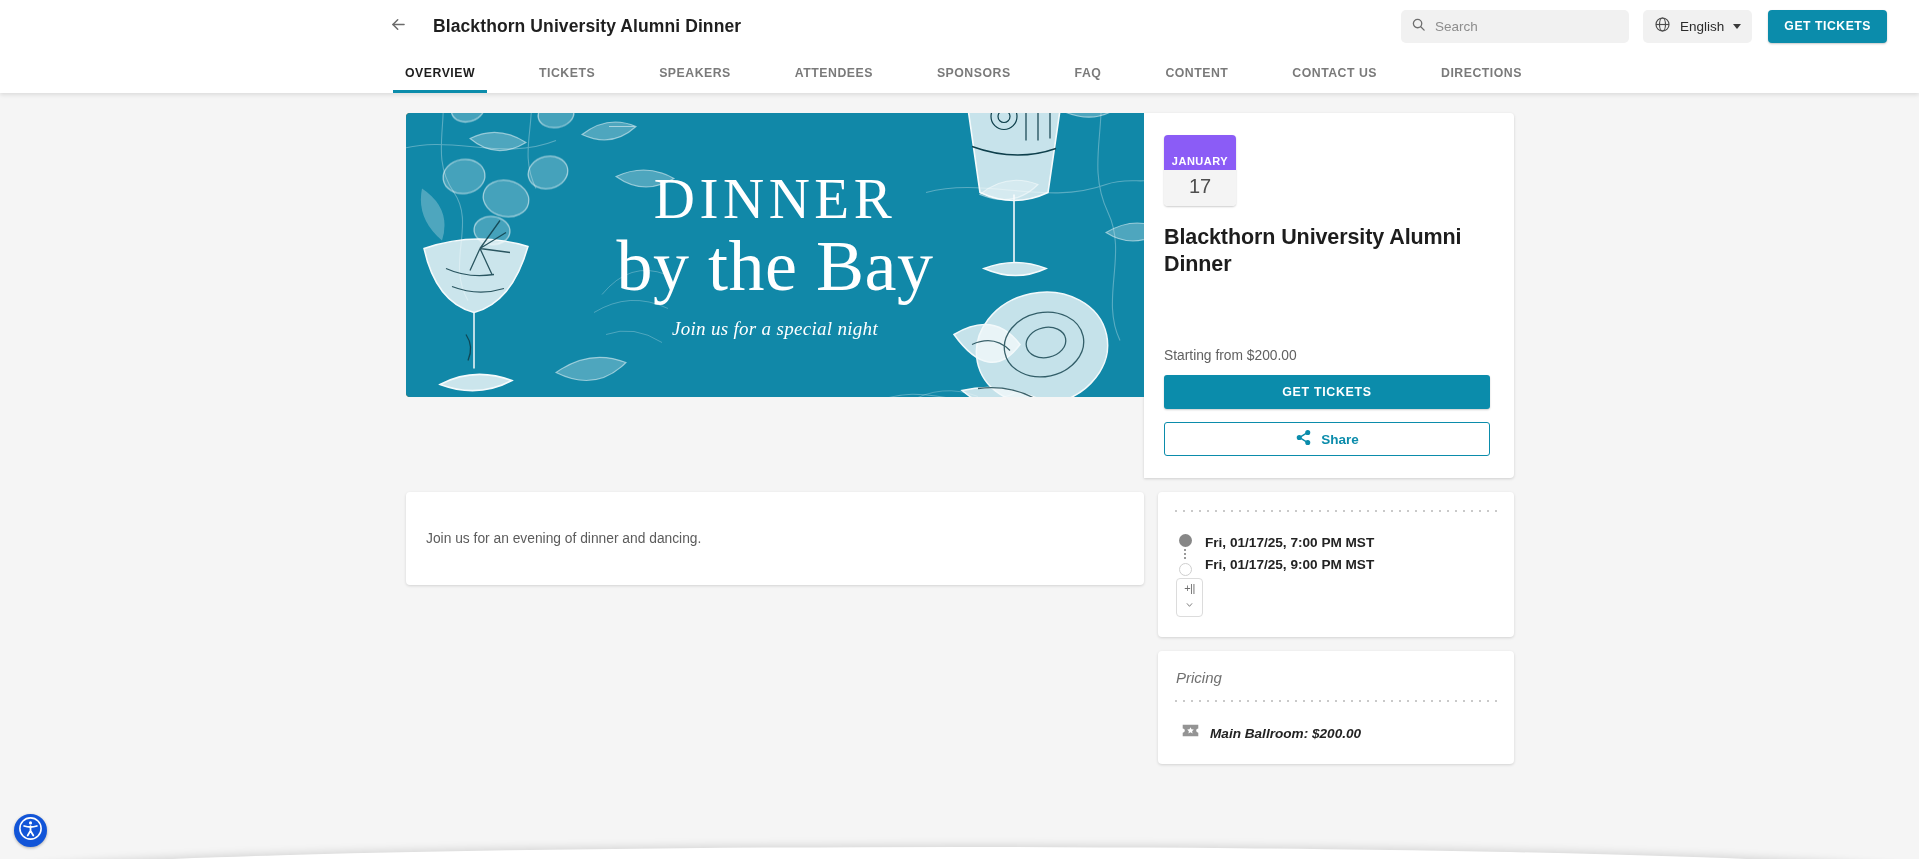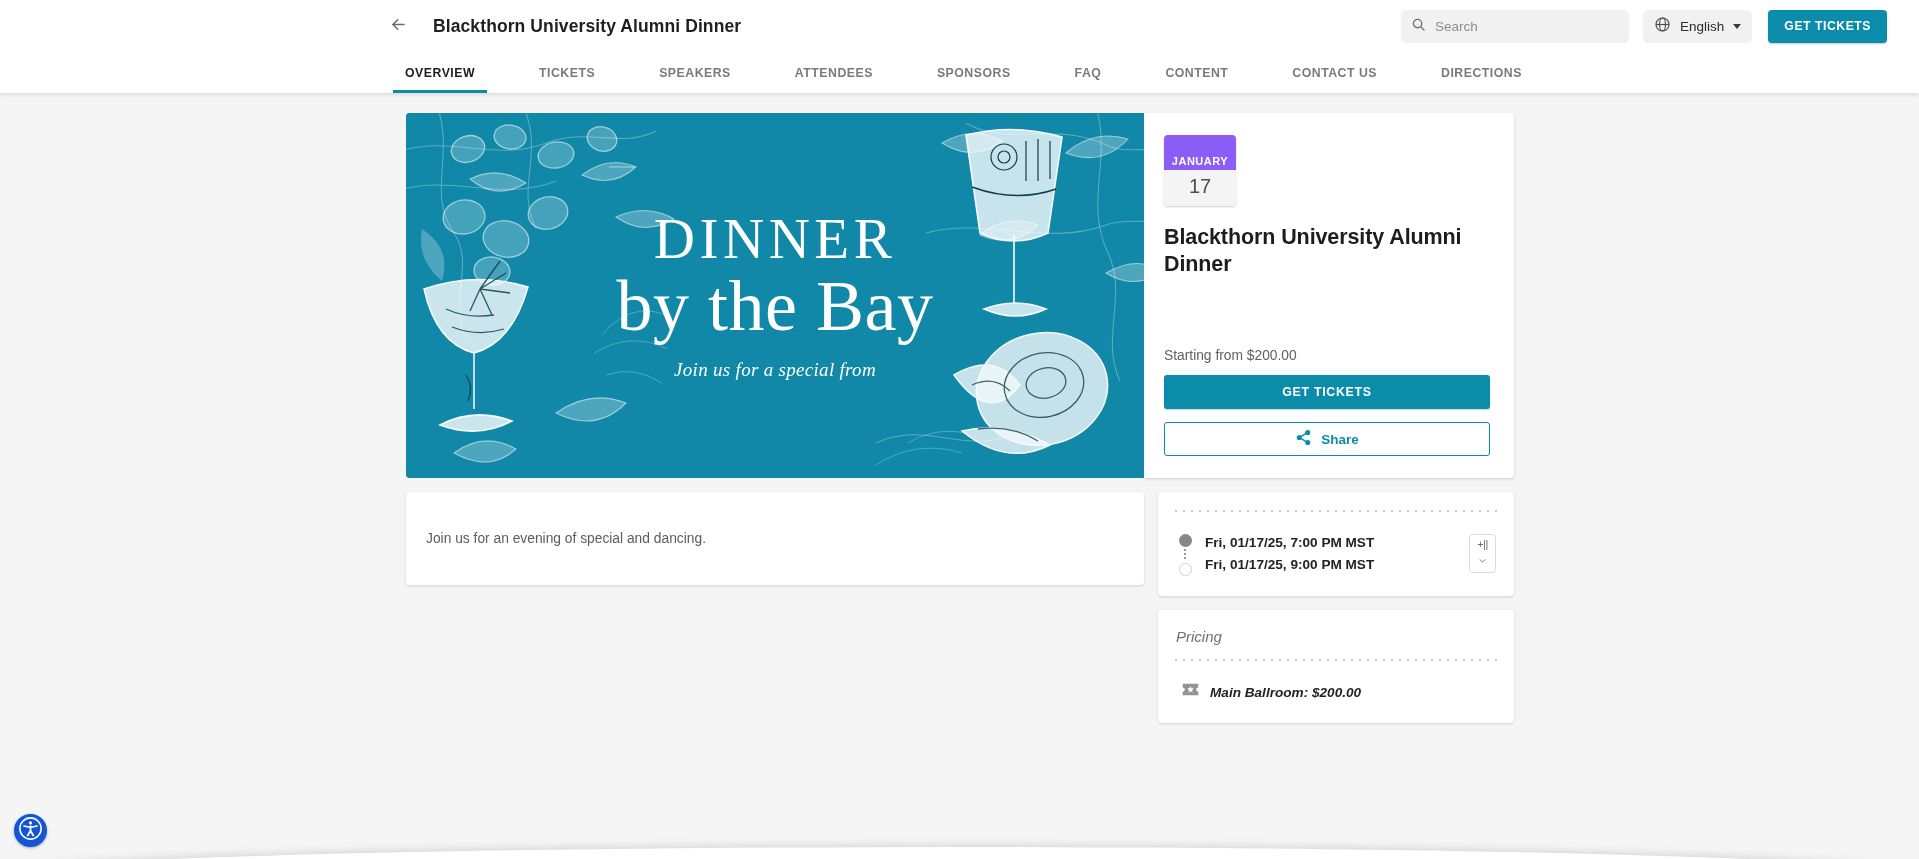--- a/index.html
+++ b/index.html
@@ -159,21 +159,21 @@
     left: 406px;
     top: 20px;
     width: 1108px;
   }
   .row-top { display: flex; align-items: flex-start; }
 
   
   .hero {
     position: relative;
     width: 738px;
-    height: 365px;
+    height: 284px;
     background: #a16207;
     overflow: hidden;
     border-radius: 4px 0 0 4px;
     flex: none;
   }
   .hero svg.hero-art { position: absolute; inset: 0; width: 100%; height: 100%; }
   .hero-text {
     position: absolute;
     inset: 0;
     display: flex;
@@ -327,20 +327,21 @@
     background-size: 8px 2px;
     background-repeat: repeat-x;
     margin: 0 -4px;
   }
 
   .dt-body {
     display: flex;
     align-items: flex-start;
     justify-content: space-between;
     padding-top: 20px;
+    flex-direction: column;
   }
   .timeline { display: flex; }
   .tl-rail {
     width: 18px;
     display: flex;
     flex-direction: column;
     align-items: center;
     padding-top: 2px;
     flex: none;
   }
@@ -584,21 +585,21 @@
           </g>
           <g stroke="#ffffff" fill="none" opacity="0.26" stroke-width="1">
             <path d="M196 222 q 28 -34 64 -20 M188 240 q 36 -22 74 -4 M200 262 q 28 -10 56 8"></path>
             <path d="M470 352 q 40 -26 86 -12 M502 330 q 34 -20 70 -6"></path>
           </g>
         </svg>
 
         <div class="hero-text">
           <div class="hero-title-1">DINNER</div>
           <div class="hero-title-2">by the Bay</div>
-          <div class="hero-sub">Join us for a special from</div>
+          <div class="hero-sub">Join us for a special night</div>
         </div>
       </div>
 
       <div class="aside-card">
         <div class="date-badge">
           <div class="month">JANUARY</div>
           <div class="day">17</div>
         </div>
 
         <div class="aside-title">Blackthorn University Alumni Dinner</div>
@@ -620,21 +621,21 @@
             </svg>
           </span>
           <span>Share</span>
         </button>
       </div>
     </div>
 
     <div class="row-bottom">
 
       <div class="desc-card">
-        <div class="desc-text">Join us for an evening of special and dancing.</div>
+        <div class="desc-text">Join us for an evening of dinner and dancing.</div>
       </div>
 
       <div class="side-col">
 
         <div class="info-card">
           <div class="dotted"></div>
           <div class="dt-body">
             <div class="timeline">
               <div class="tl-rail">
                 <span class="dot-filled"></span>

